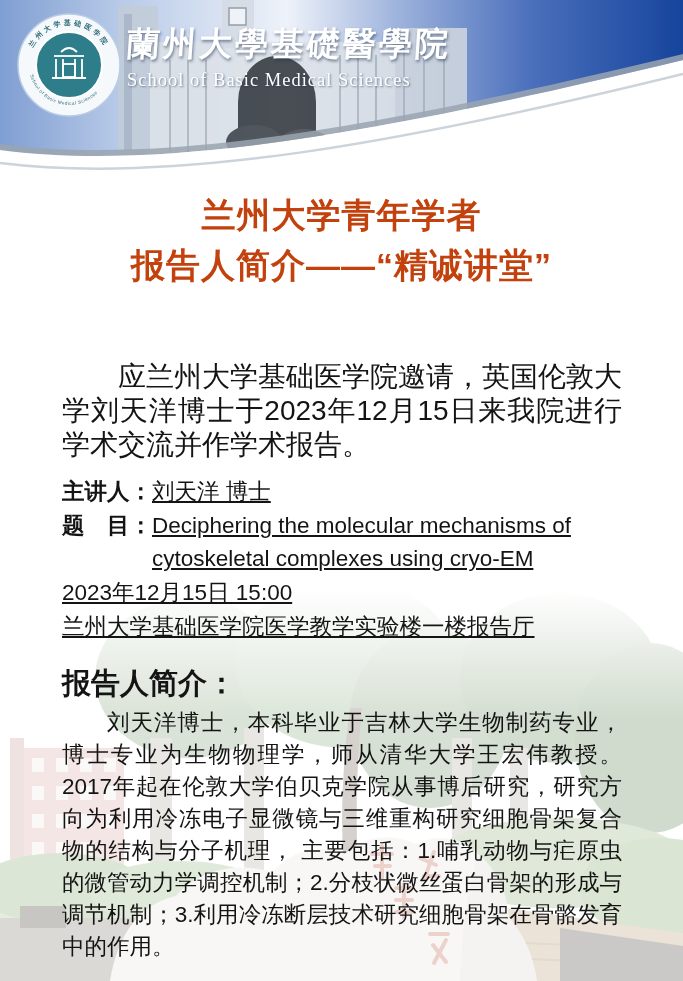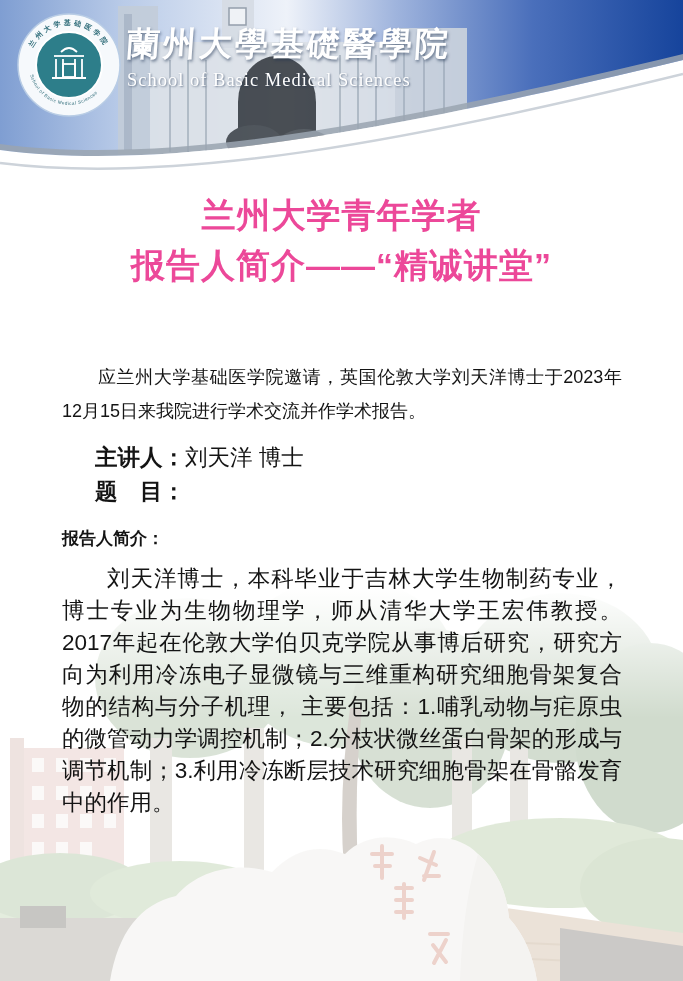--- a/index.html
+++ b/index.html
@@ -25,26 +25,26 @@
     text-shadow:1px 1px 2px rgba(30,50,80,.55);
   }
   
   .title-block{
     position:absolute;top:190px;left:0;width:683px;z-index:2;
     text-align:center;font-weight:900;font-size:34px;line-height:50px;
     letter-spacing:1px;
   }
   
   .content{position:absolute;left:62px;top:360px;width:560px;z-index:2;color:#141414;}
-  .intro{font-size:18px;line-height:34px;text-indent:2em;margin:0;text-align:justify;}
+  .intro{font-size:28px;line-height:34px;text-indent:2em;margin:0;text-align:justify;}
   .info-list{margin-top:13px;}
   .info-row{display:flex;font-size:22.5px;line-height:33px;margin-top:1px;}
-  .info-label{font-weight:bold;white-space:pre;flex:0 0 auto;margin-left:33px;}
-  .info-value{flex:1;}
-  .bio-heading{font-weight:bold;font-size:17px;margin-top:14px;line-height:30px;}
+  .info-label{font-weight:bold;white-space:pre;flex:0 0 auto;}
+  .info-value{flex:1;text-decoration:underline;}
+  .bio-heading{font-weight:bold;font-size:29px;margin-top:25px;line-height:30px;}
   .bio-text{font-size:22.5px;line-height:32px;text-indent:2em;margin:9px 0 0 0;text-align:justify;}
   
   .campus-photo{position:absolute;left:0;top:588px;width:683px;height:393px;z-index:1;}
 </style>
 </head>
 <body>
 
 <div class="poster">
 
   <div class="header">
@@ -115,39 +115,42 @@
         <textPath href="#arcB" startOffset="8%">School of Basic Medical Sciences</textPath>
       </text>
     </svg>
 
     <div class="school-names">
       <div class="name-zh">蘭州大學基礎醫學院</div>
       <div class="name-en">School of Basic Medical Sciences</div>
     </div>
   </div>
 
-  <div class="title-block" style="color:#ec4899">
+  <div class="title-block" style="color:#c2410c">
     <div>兰州大学青年学者</div>
     <div>报告人简介——“精诚讲堂”</div>
   </div>
 
   <div class="content">
     <p class="intro">应兰州大学基础医学院邀请，英国伦敦大学刘天洋博士于2023年12月15日来我院进行学术交流并作学术报告。</p>
 
     <div class="info-list">
       <div class="info-row">
         <span class="info-label">主讲人：</span>
         <span class="info-value">刘天洋 博士</span>
       </div>
       <div class="info-row">
         <span class="info-label">题　目：</span>
-      </div>
-      <div class="info-row">
-      </div>
-      <div class="info-row">
+        <span class="info-value">Deciphering the molecular mechanisms of cytoskeletal complexes using cryo-EM</span>
+      </div>
+      <div class="info-row">
+        <span class="info-value">2023年12月15日 15:00</span>
+      </div>
+      <div class="info-row">
+        <span class="info-value">兰州大学基础医学院医学教学实验楼一楼报告厅</span>
       </div>
     </div>
 
     <div class="bio-heading">报告人简介：</div>
     <p class="bio-text">刘天洋博士，本科毕业于吉林大学生物制药专业，博士专业为生物物理学，师从清华大学王宏伟教授。2017年起在伦敦大学伯贝克学院从事博后研究，研究方向为利用冷冻电子显微镜与三维重构研究细胞骨架复合物的结构与分子机理， 主要包括：1.哺乳动物与疟原虫的微管动力学调控机制；2.分枝状微丝蛋白骨架的形成与调节机制；3.利用冷冻断层技术研究细胞骨架在骨骼发育中的作用。</p>
   </div>
 
   <svg class="campus-photo" viewBox="0 0 683 393" aria-hidden="true">
     <defs>
       <linearGradient id="fadeTop" x1="0" y1="0" x2="0" y2="1">

